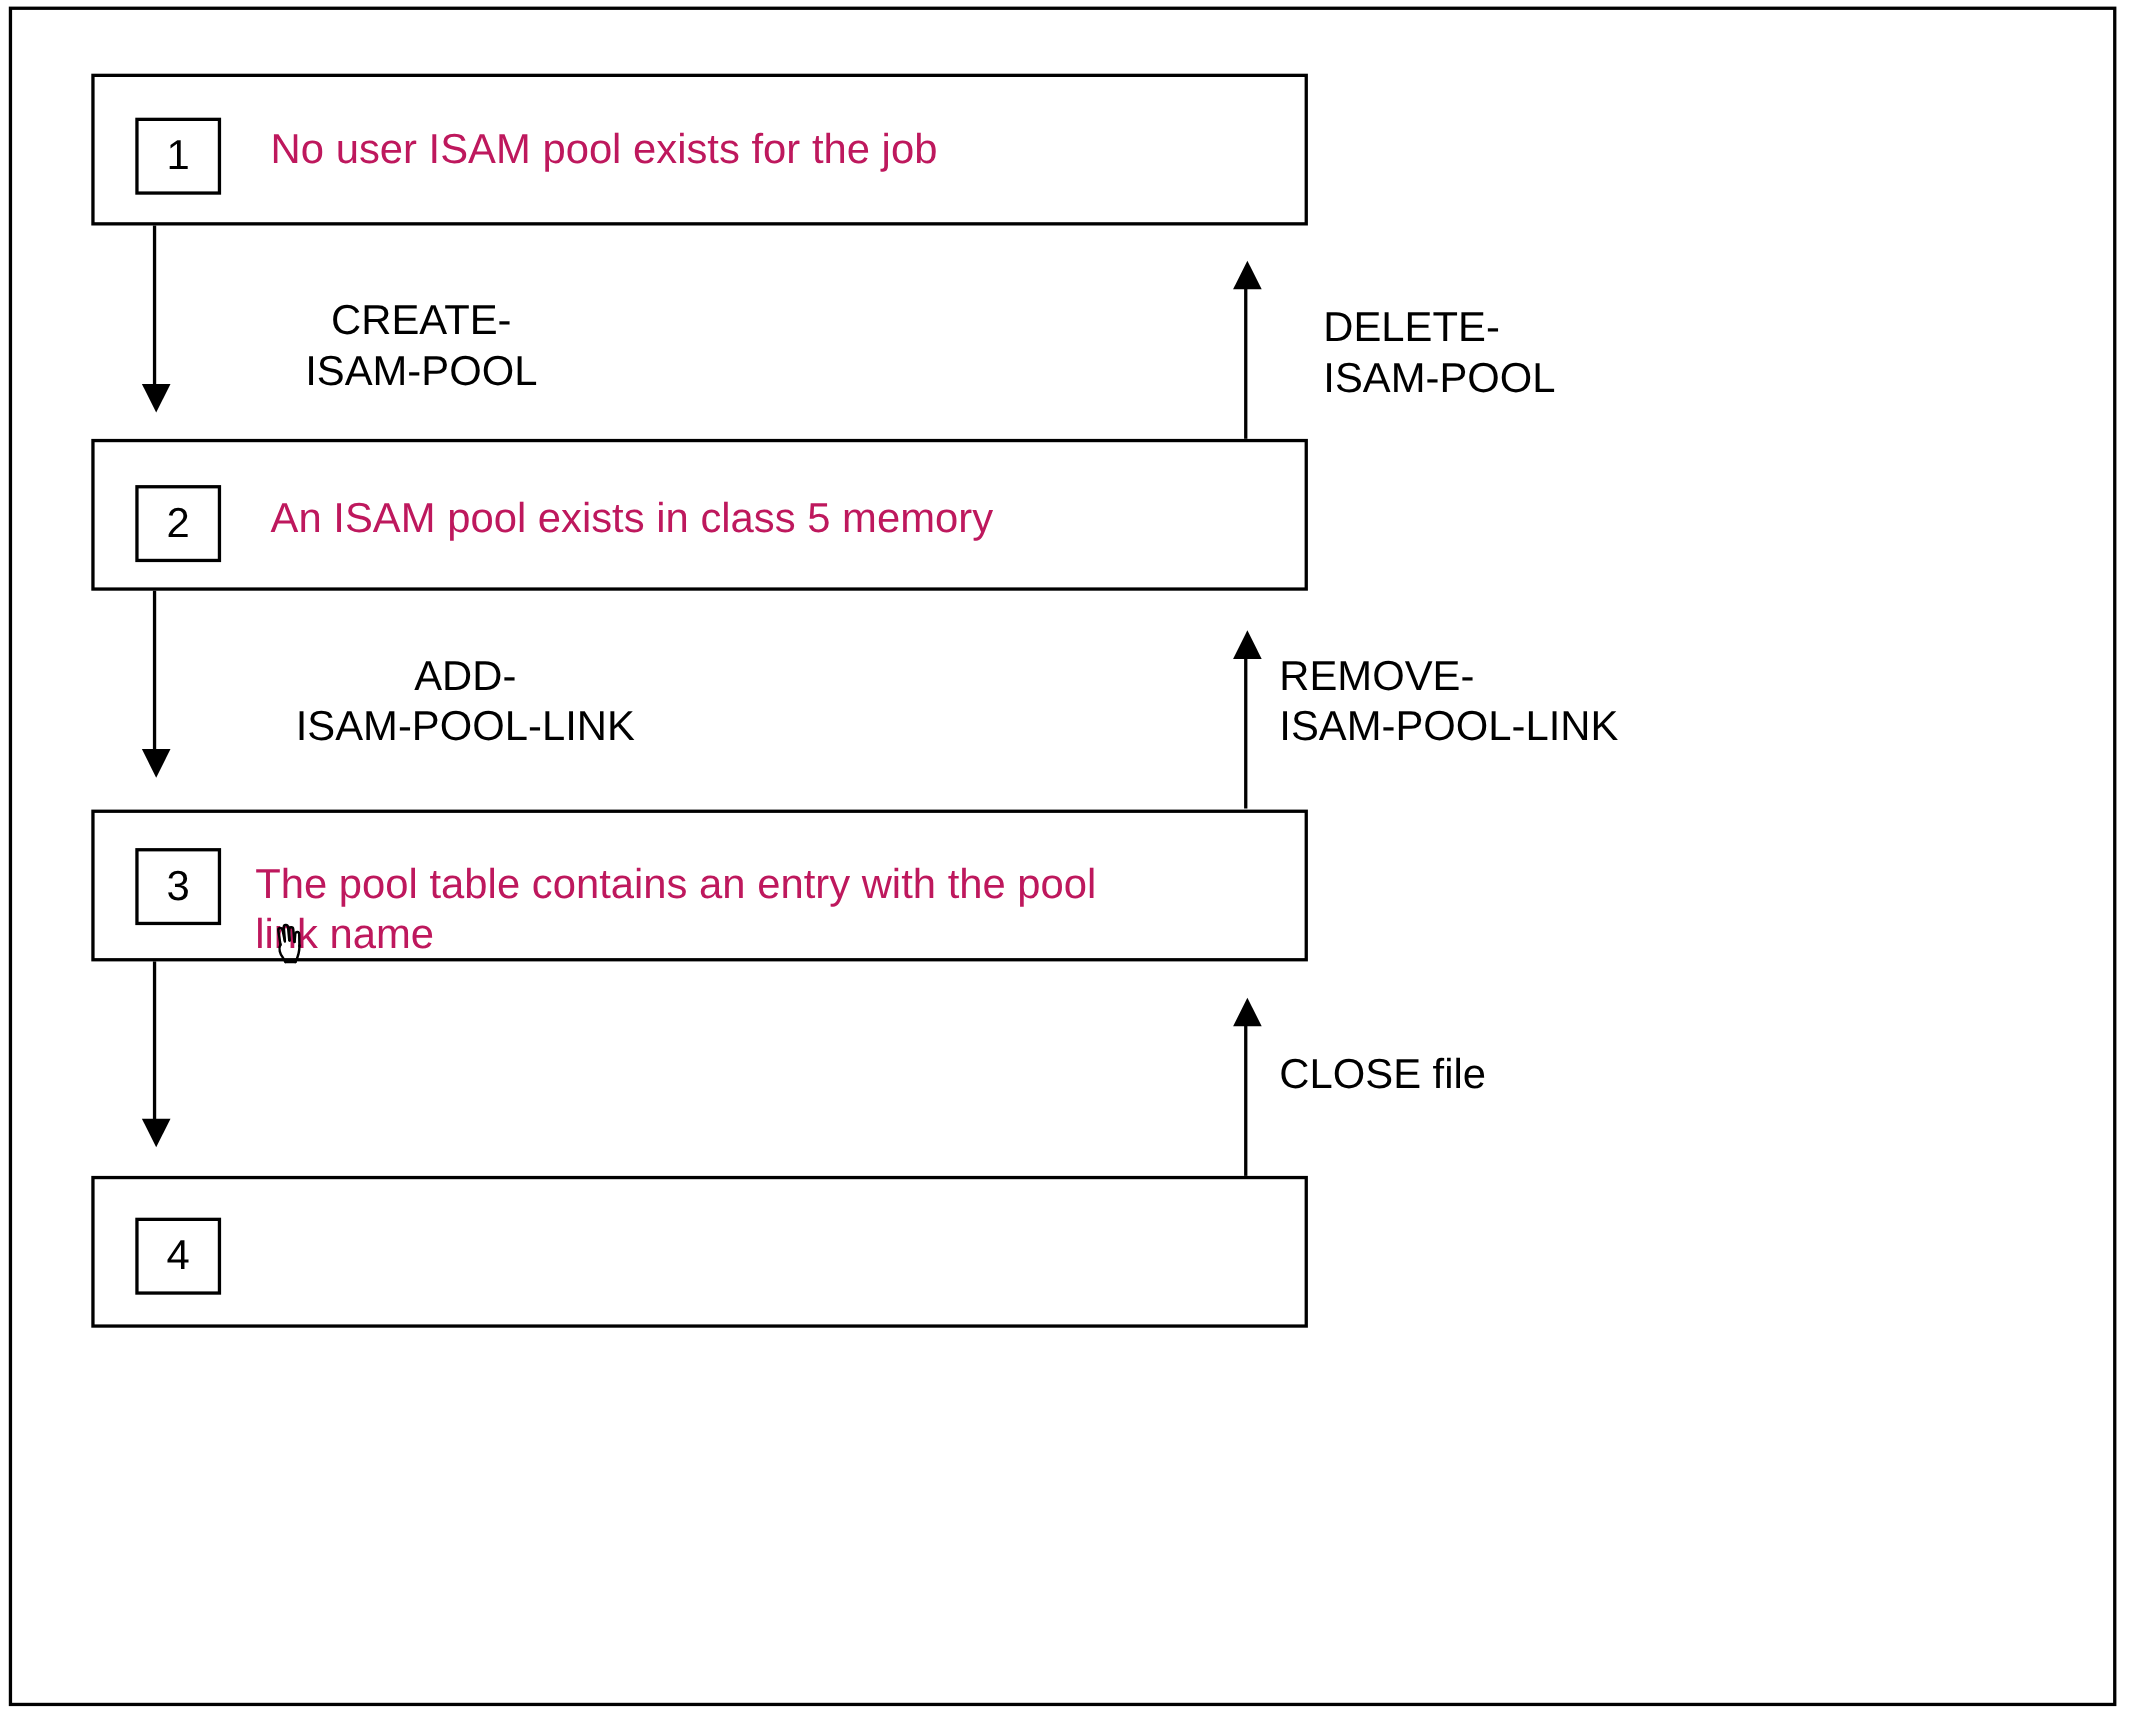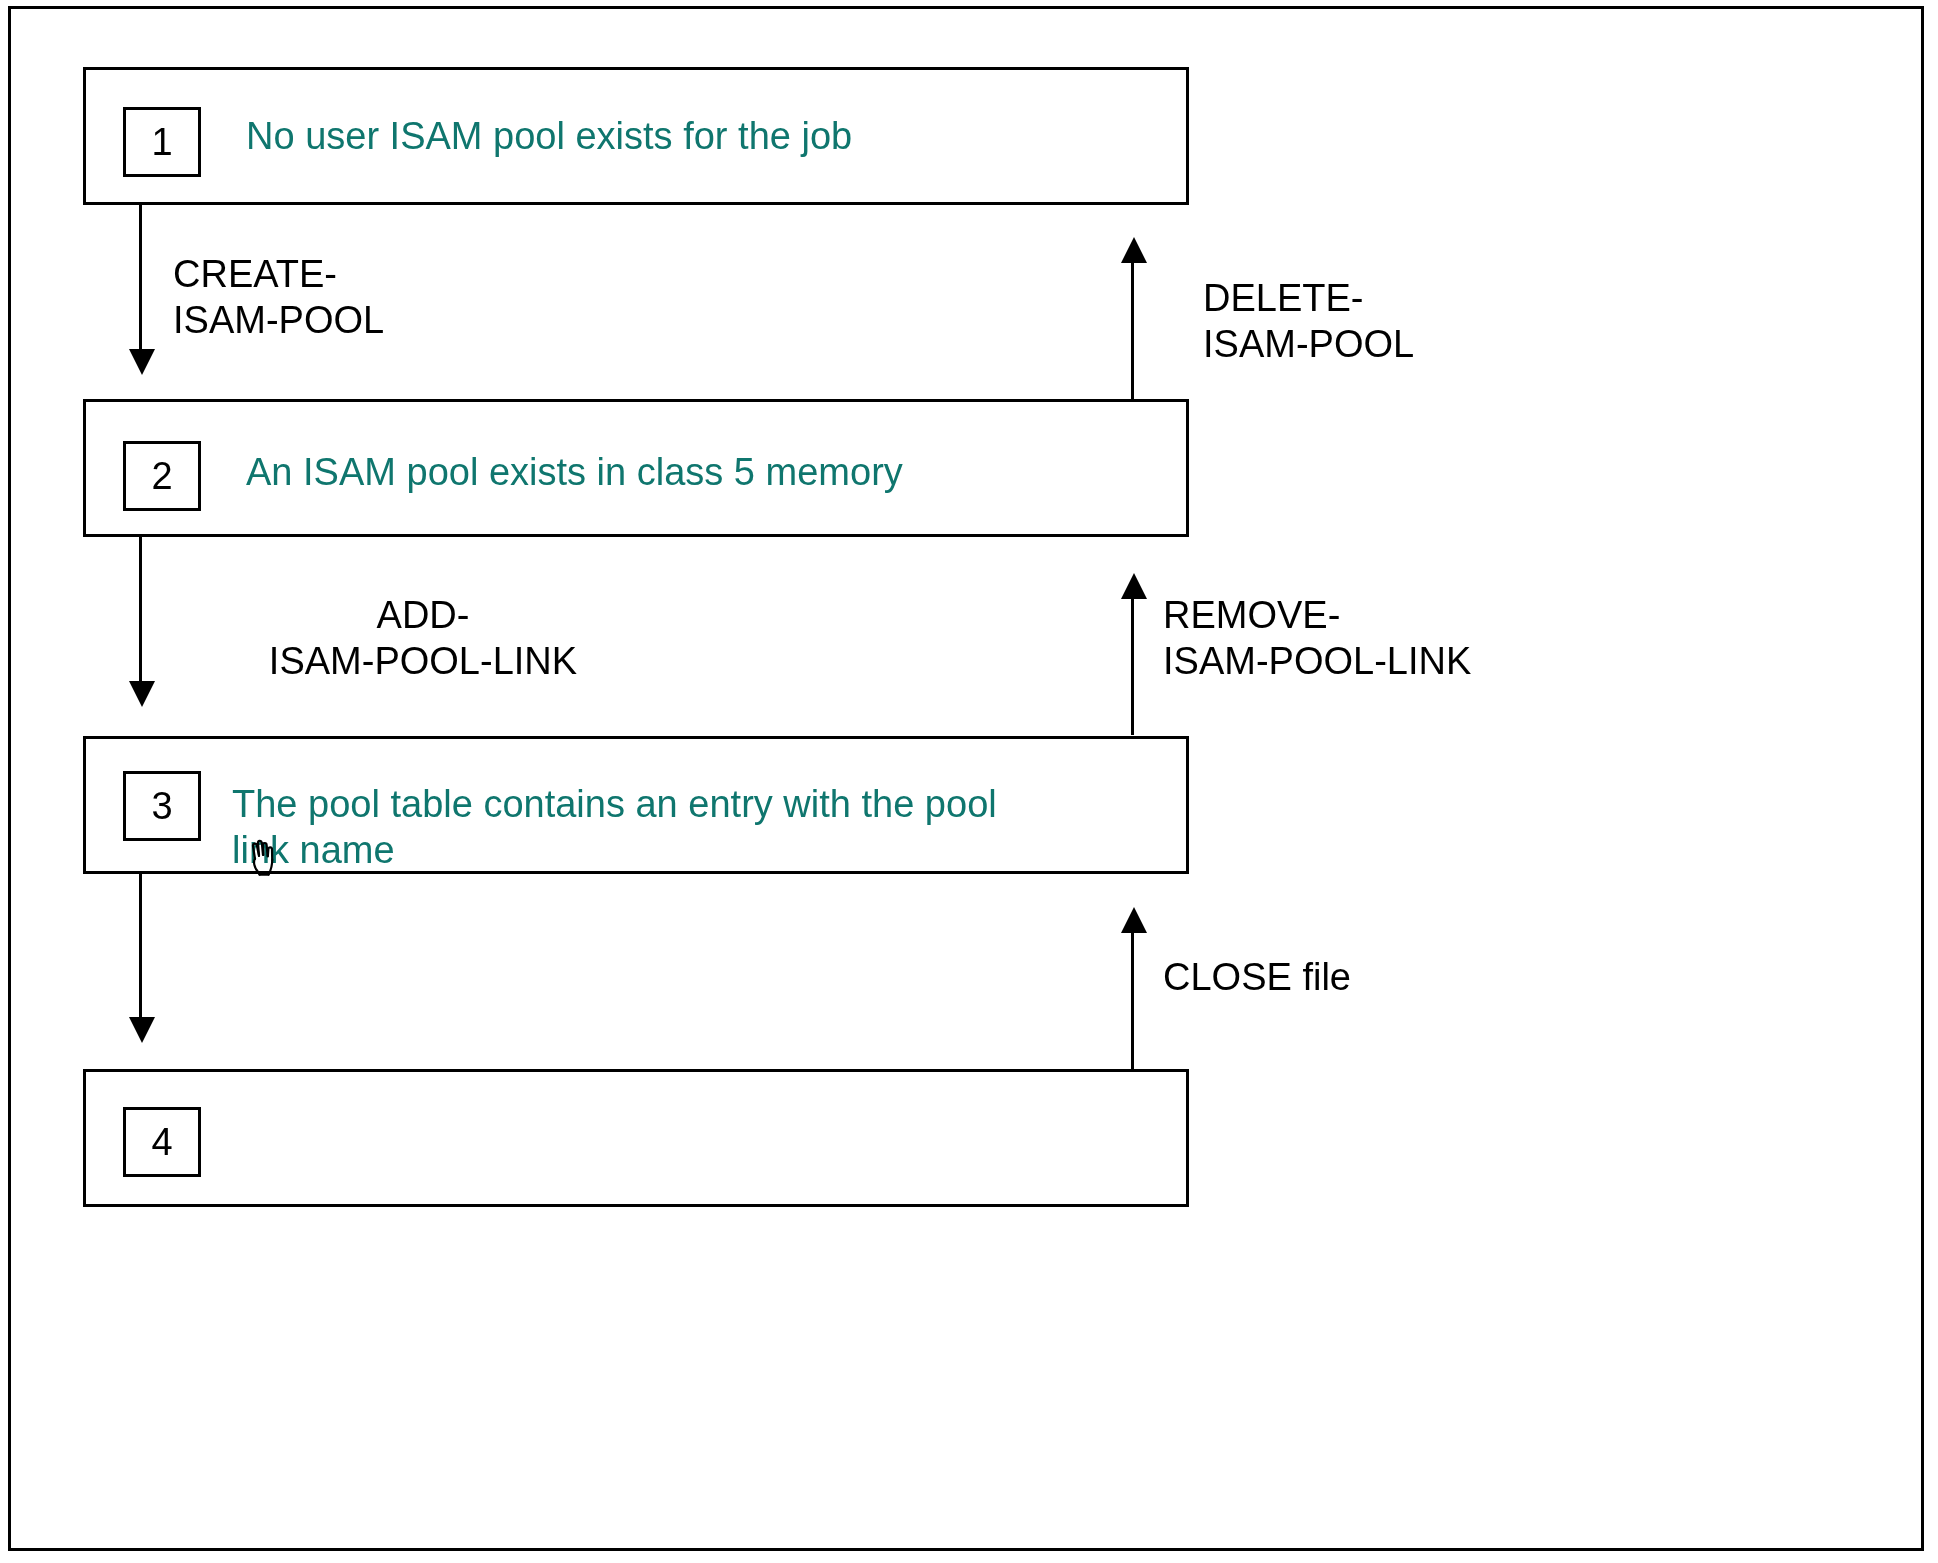--- a/index.html
+++ b/index.html
@@ -7,21 +7,21 @@
   #page{position:relative;width:1938px;height:1563px;background:#ffffff;overflow:hidden;}
 
   
   .frame{position:absolute;left:8px;top:6px;width:1916px;height:1545px;border:3px solid #000;box-sizing:border-box;background:#fff;}
 
   
   .state-box{position:absolute;box-sizing:border-box;border:3px solid #000;background:#fff;}
   .num-box{position:absolute;box-sizing:border-box;border:3px solid #000;background:#fff;
            display:flex;align-items:center;justify-content:center;
            font-size:38px;line-height:1;}
-  .state-text{position:absolute;font-size:38px;line-height:46px;color:#0f766e;white-space:pre-line;}
+  .state-text{position:absolute;font-size:38px;line-height:46px;color:#be185d;white-space:pre-line;}
 
   
   .vline{position:absolute;width:3px;background:#000;}
   .arrow-down{position:absolute;width:0;height:0;border-left:13px solid transparent;border-right:13px solid transparent;border-top:26px solid #000;}
   .arrow-up{position:absolute;width:0;height:0;border-left:13px solid transparent;border-right:13px solid transparent;border-bottom:26px solid #000;}
 
   .edge-label{position:absolute;font-size:38px;line-height:46px;white-space:pre-line;color:#000;}
 
   
   .cursor{position:absolute;width:46px;height:50px;pointer-events:none;}
@@ -34,21 +34,21 @@
 
     <div class="state-box" style="left:72px;top:58px;width:1106px;height:138px;">
     </div>
     <div class="num-box" style="left:112px;top:98px;width:78px;height:70px;">
       <span>1</span>
     </div>
     <div class="state-text" style="left:235px;top:104px;width:900px;">No user ISAM pool exists for the job</div>
 
     <div class="vline" style="left:128px;top:196px;height:152px;"></div>
     <div class="arrow-down" style="left:118px;top:340px;"></div>
-    <div class="edge-label" style="left:162px;top:242px;width:420px;">CREATE-
+    <div class="edge-label" style="left:162px;top:260px;width:420px;text-align:center;">CREATE-
 ISAM-POOL</div>
 
     <div class="vline" style="left:1120px;top:252px;height:138px;"></div>
     <div class="arrow-up" style="left:1110px;top:228px;"></div>
     <div class="edge-label" style="left:1152px;top:266px;width:460px;margin-left:40px;">DELETE-
 ISAM-POOL</div>
 
     <div class="state-box" style="left:72px;top:390px;width:1106px;height:138px;">
     </div>
     <div class="num-box" style="left:112px;top:432px;width:78px;height:70px;">

